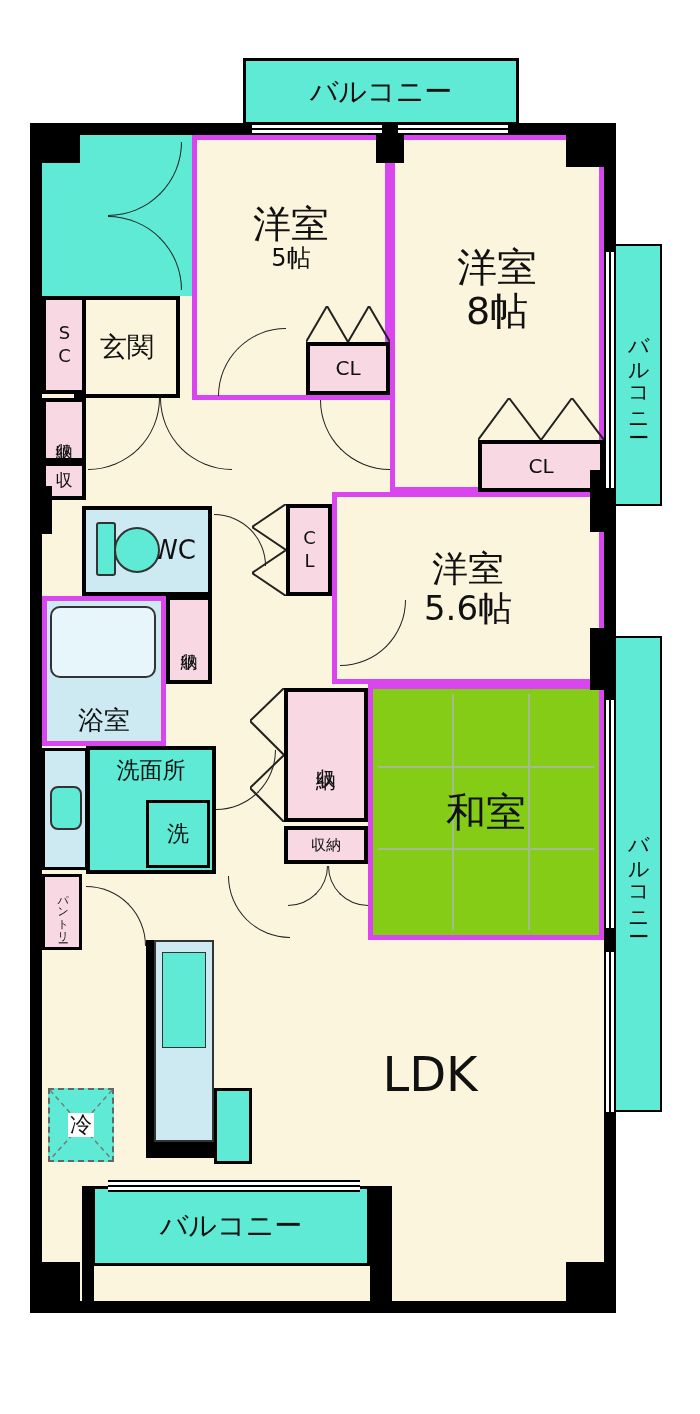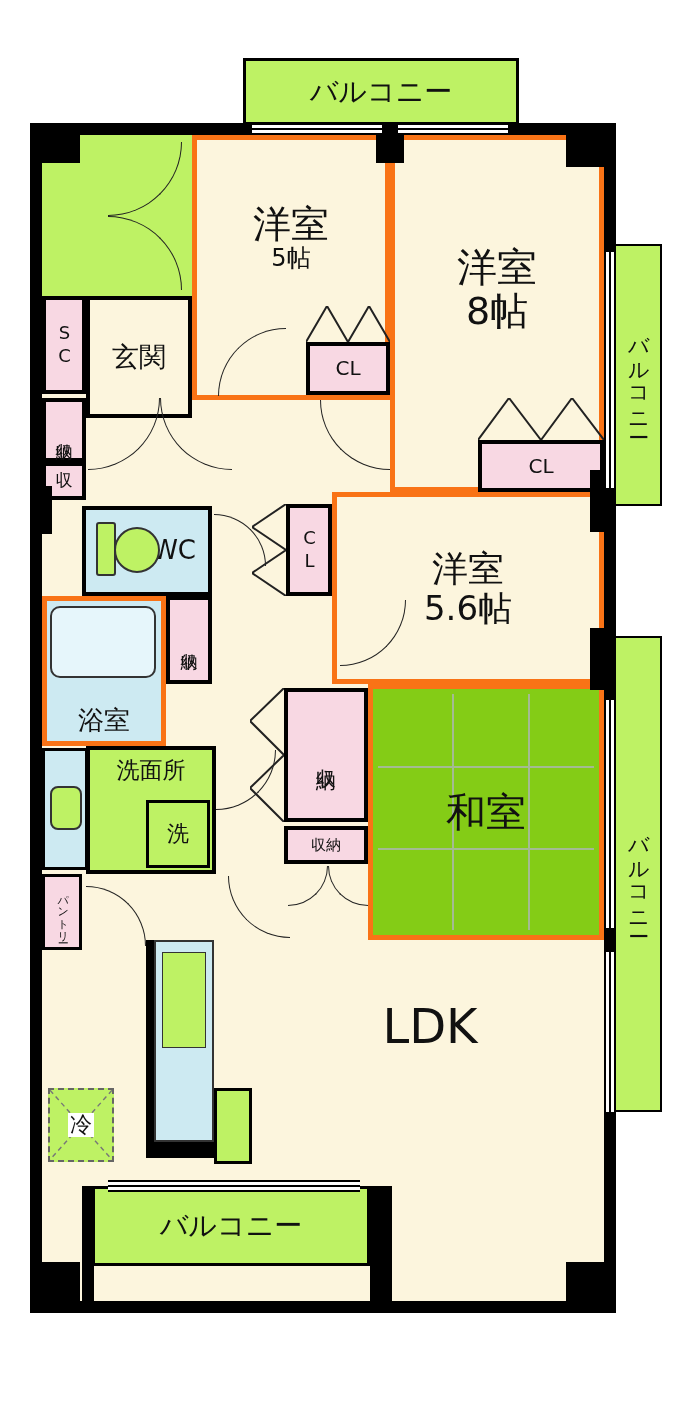--- a/index.html
+++ b/index.html
@@ -4,23 +4,23 @@
 <style>
   * { margin:0; padding:0; box-sizing:border-box; }
   html,body { background:#fff; }
   body { font-family:"DejaVu Sans","Liberation Sans",sans-serif; }
   .canvas { position:relative; width:700px; height:1414px; background:#fff; overflow:hidden; }
   .abs { position:absolute; }
   .room { position:absolute; display:flex; flex-direction:column; align-items:center; justify-content:center; text-align:center; }
   .cream { background:#fcf5dd; }
   .pink  { background:#f8d8e3; }
   .blue  { background:#cdeaf2; }
-  .white { background:#bef264; }
+  .white { background:#5eead4; }
   .tatami{ background:#84cc16; }
-  .b5 { border:5px solid #f97316; }
+  .b5 { border:5px solid #d946ef; }
   .b4 { border:4px solid #000; }
   .b3 { border:3px solid #000; }
   .wall { position:absolute; background:#000; }
   .label { color:#111; line-height:1.12; }
   .vtext { writing-mode:vertical-rl; text-orientation:upright; letter-spacing:2px; }
   .window-h { position:absolute; height:12px;
     background:linear-gradient(#000 0 1.6px,#fff 1.6px 5.2px,#000 5.2px 6.8px,#fff 6.8px 10.4px,#000 10.4px 12px); }
   .window-v { position:absolute; width:12px;
     background:linear-gradient(90deg,#000 0 1.6px,#fff 1.6px 5.2px,#000 5.2px 6.8px,#fff 6.8px 10.4px,#000 10.4px 12px); }
   .arc { position:absolute; border:0 solid #222; }
@@ -66,37 +66,37 @@
   <div class="room cream b5" style="left:332px;top:492px;width:272px;height:192px;">
     <div class="label" style="font-size:36px;">洋室</div>
     <div class="label" style="font-size:34px;">5.6帖</div>
   </div>
 
   <div class="room tatami b5" style="left:368px;top:684px;width:236px;height:256px;">
     <div class="mat-lines"></div>
     <div class="label" style="font-size:40px;position:relative;">和室</div>
   </div>
 
-  <div class="room cream b4" style="left:86px;top:296px;width:106px;height:122px;">
+  <div class="room cream b4" style="left:74px;top:296px;width:106px;height:102px;">
     <div class="label" style="font-size:27px;">玄関</div>
   </div>
 
   <div class="room blue b4" style="left:82px;top:506px;width:130px;height:90px;flex-direction:row;justify-content:flex-end;padding-right:12px;">
     <div class="label" style="font-size:26px;">WC</div>
   </div>
 
   <div class="room blue b5" style="left:42px;top:596px;width:124px;height:150px;justify-content:flex-end;padding-bottom:6px;">
     <div class="label" style="font-size:26px;">浴室</div>
   </div>
 
   <div class="room white b4" style="left:86px;top:746px;width:130px;height:128px;justify-content:flex-start;padding-top:8px;">
     <div class="label" style="font-size:23px;text-align:center;">洗面所</div>
   </div>
 
-  <div class="abs" style="left:300px;top:1000px;width:260px;text-align:center;">
+  <div class="abs" style="left:300px;top:1048px;width:260px;text-align:center;">
     <div class="label" style="font-size:48px;">LDK</div>
   </div>
 
   <div class="room pink b4" style="left:42px;top:296px;width:44px;height:98px;">
     <div class="label vtext" style="font-size:18px;">SC</div>
   </div>
   <div class="room pink b4" style="left:42px;top:398px;width:44px;height:64px;">
     <div class="label vtext" style="font-size:17px;letter-spacing:0;">収納</div>
   </div>
   <div class="room pink b4" style="left:42px;top:462px;width:44px;height:38px;">

